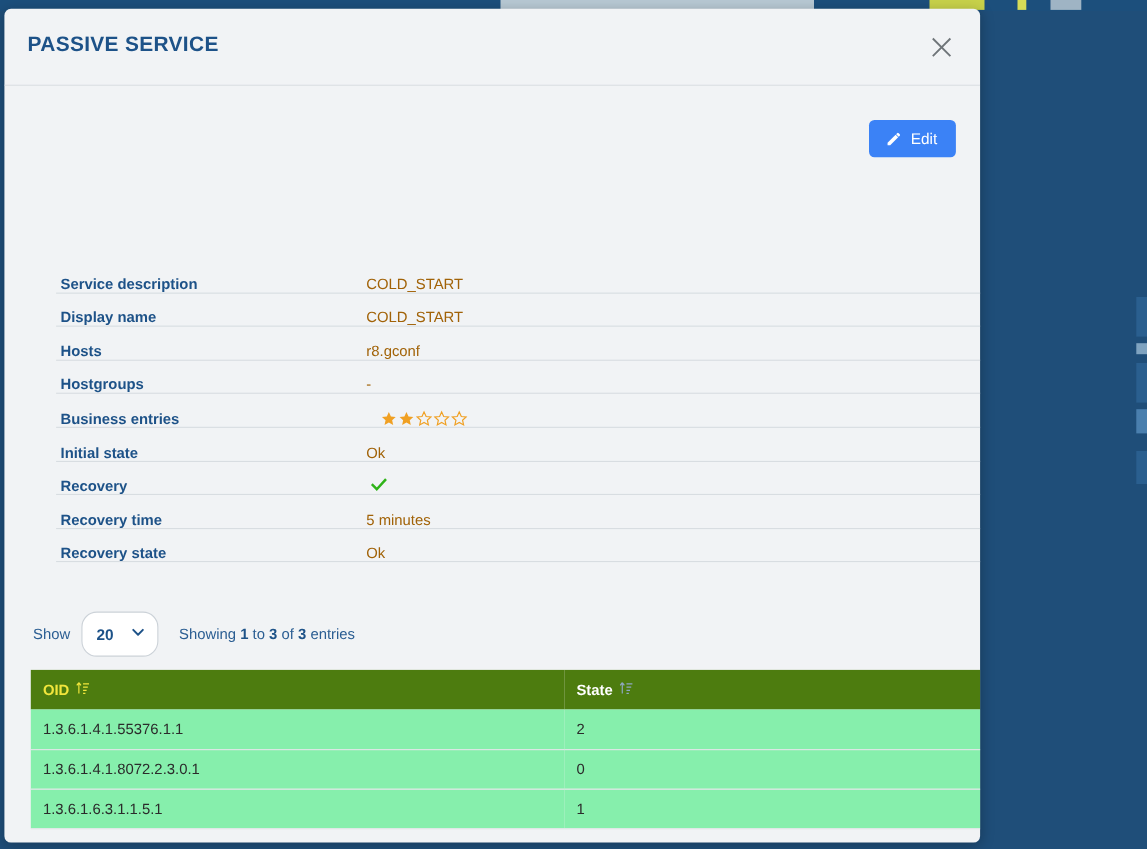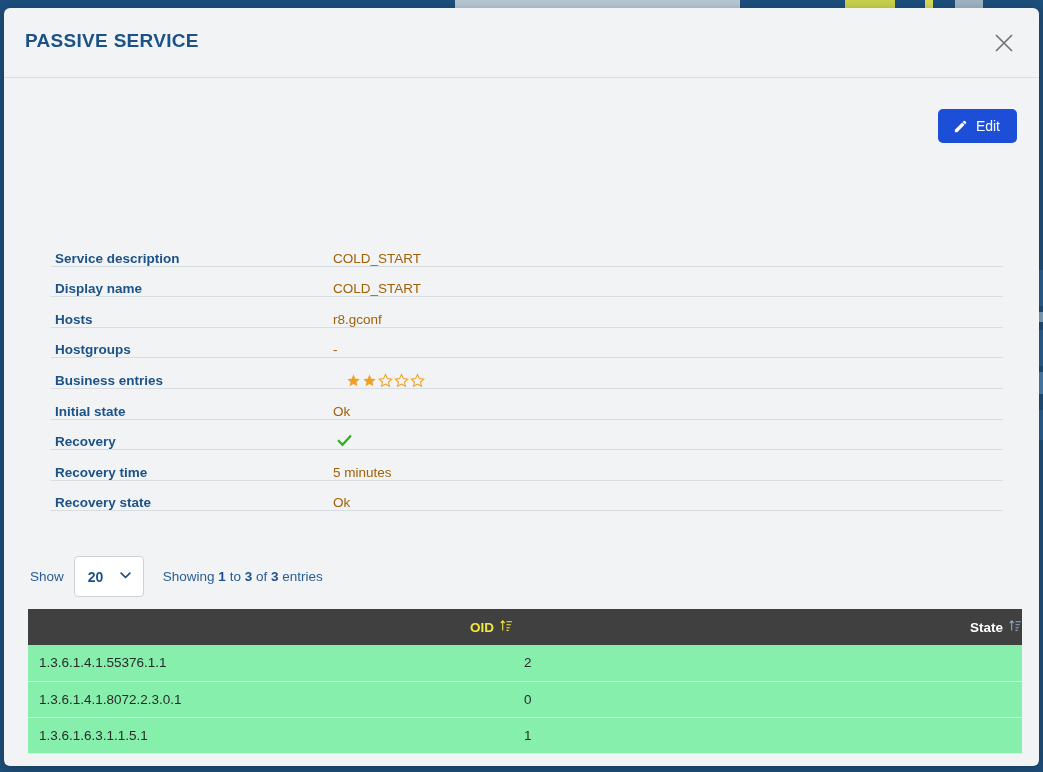--- a/index.html
+++ b/index.html
@@ -30,21 +30,21 @@
   .bg-right-b { position: absolute; right: 0; top: 312px; width: 10px; height: 10px; background: #7fa3c0; }
   .bg-right-c { position: absolute; right: 0; top: 330px; width: 10px; height: 36px; background: #2a5f8f; }
   .bg-right-d { position: absolute; right: 0; top: 372px; width: 10px; height: 22px; background: #4a7fae; }
   .bg-right-e { position: absolute; right: 0; top: 410px; width: 10px; height: 30px; background: #2a5f8f; }
 
   
   .modal {
     position: absolute;
     left: 4px;
     top: 8px;
-    width: 1035px;
+    width: 887px;
     height: 758px;
     background: #f1f3f5;
     border-radius: 6px;
     overflow: hidden;
     box-shadow: 0 2px 12px rgba(0,0,0,0.25);
   }
 
   .modal-header {
     position: relative;
     height: 70px;
@@ -83,21 +83,21 @@
   
   .edit-row {
     position: absolute;
     right: 22px;
     top: 31px;
   }
   .edit-btn {
     display: inline-flex;
     align-items: center;
     gap: 8px;
-    background: #1d4ed8;
+    background: #3b82f6;
     color: #ffffff;
     border: none;
     border-radius: 5px;
     padding: 9px 17px 9px 15px;
     font-size: 14px;
     font-family: "Liberation Sans", sans-serif;
     cursor: pointer;
   }
   .edit-btn svg { display: block; }
 
@@ -146,21 +146,21 @@
     font-size: 13.5px;
     color: #2a5d92;
     margin-right: 10px;
   }
   .length-select {
     position: relative;
     width: 70px;
     height: 41px;
     background: #ffffff;
     border: 1px solid #ccd2d8;
-    border-radius: 4px;
+    border-radius: 14px;
     display: flex;
     align-items: center;
     padding-left: 13px;
     cursor: pointer;
   }
   .length-select .val {
     font-size: 14px;
     font-weight: bold;
     color: #1d5288;
   }
@@ -180,26 +180,26 @@
   
   .data-table {
     position: absolute;
     left: 24px;
     top: 531px;
     width: 994px;
     border-collapse: collapse;
     table-layout: fixed;
   }
   .data-table thead th {
-    background: #404040;
+    background: #4d7c0f;
     height: 36px;
-    text-align: right;
+    text-align: left;
     font-size: 13.5px;
     font-weight: bold;
-    padding: 0 0 0 25px;
+    padding: 0 0 0 11px;
     vertical-align: middle;
     cursor: pointer;
     white-space: nowrap;
   }
   .th-inner { display: inline-flex; align-items: center; gap: 6px; }
   th.sorted .th-label { color: #f2e63c; }
   th .th-label { color: #ffffff; }
   .sort-icon { display: inline-block; }
 
   .data-table tbody td {

